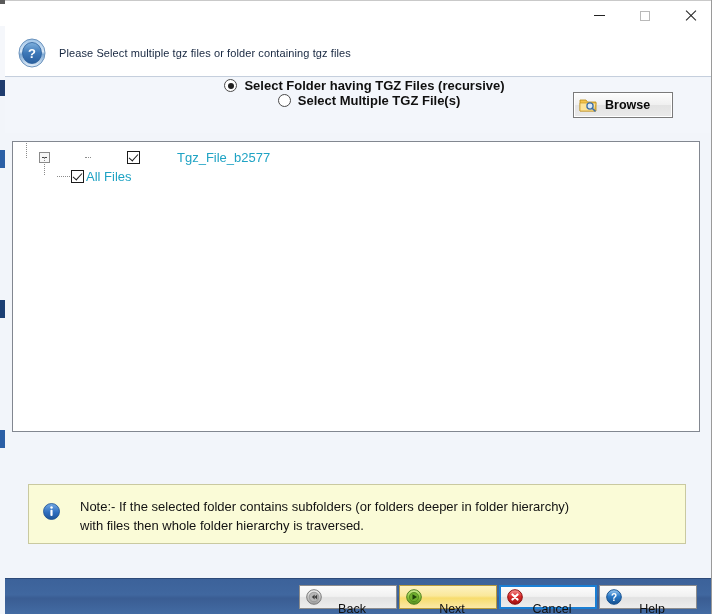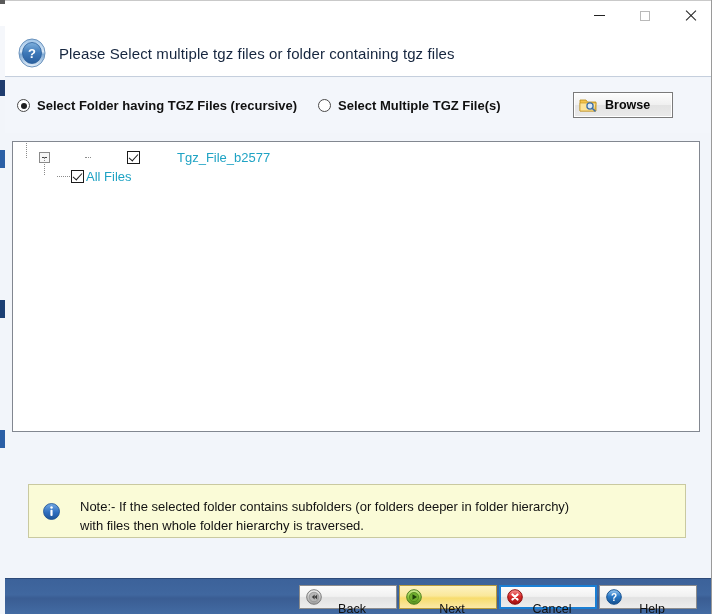--- a/index.html
+++ b/index.html
@@ -96,35 +96,36 @@
     align-items: center;
     box-sizing: border-box;
   }
   .header-icon {
     margin-left: 12px;
     width: 30px; height: 30px;
     flex: 0 0 auto;
   }
   .header-title {
     margin-left: 12px;
-    font-size: 15px;
+    font-size: 11px;
     color: #16263f;
     letter-spacing: .1px;
   }
 
   
   .options-row {
     position: absolute;
     left: 5px; top: 78px;
     width: 707px;
     height: 55px;
     background: #f3f6fb;
     display: flex;
     align-items: center;
     box-sizing: border-box;
+    flex-direction: column;
   }
   .radio-opt {
     display: flex;
     align-items: center;
     cursor: default;
   }
   .radio-opt.first { margin-left: 12px; }
   .radio-opt.second { margin-left: 21px; }
   .radio-dot {
     width: 13px; height: 13px;
@@ -251,21 +252,21 @@
   .vline {
     position: absolute;
     width: 1px;
     border-left: 1px dotted #8b8b8b;
   }
 
   
   .note-panel {
     position: absolute;
     left: 28px; top: 484px;
-    width: 658px; height: 54px;
+    width: 658px; height: 60px;
     background: #fafbd7;
     border: 1px solid #c9c9a0;
     box-sizing: border-box;
     display: flex;
     align-items: flex-start;
   }
   .note-icon {
     margin: 18px 0 0 14px;
     width: 17px; height: 17px;
     flex: 0 0 auto;

